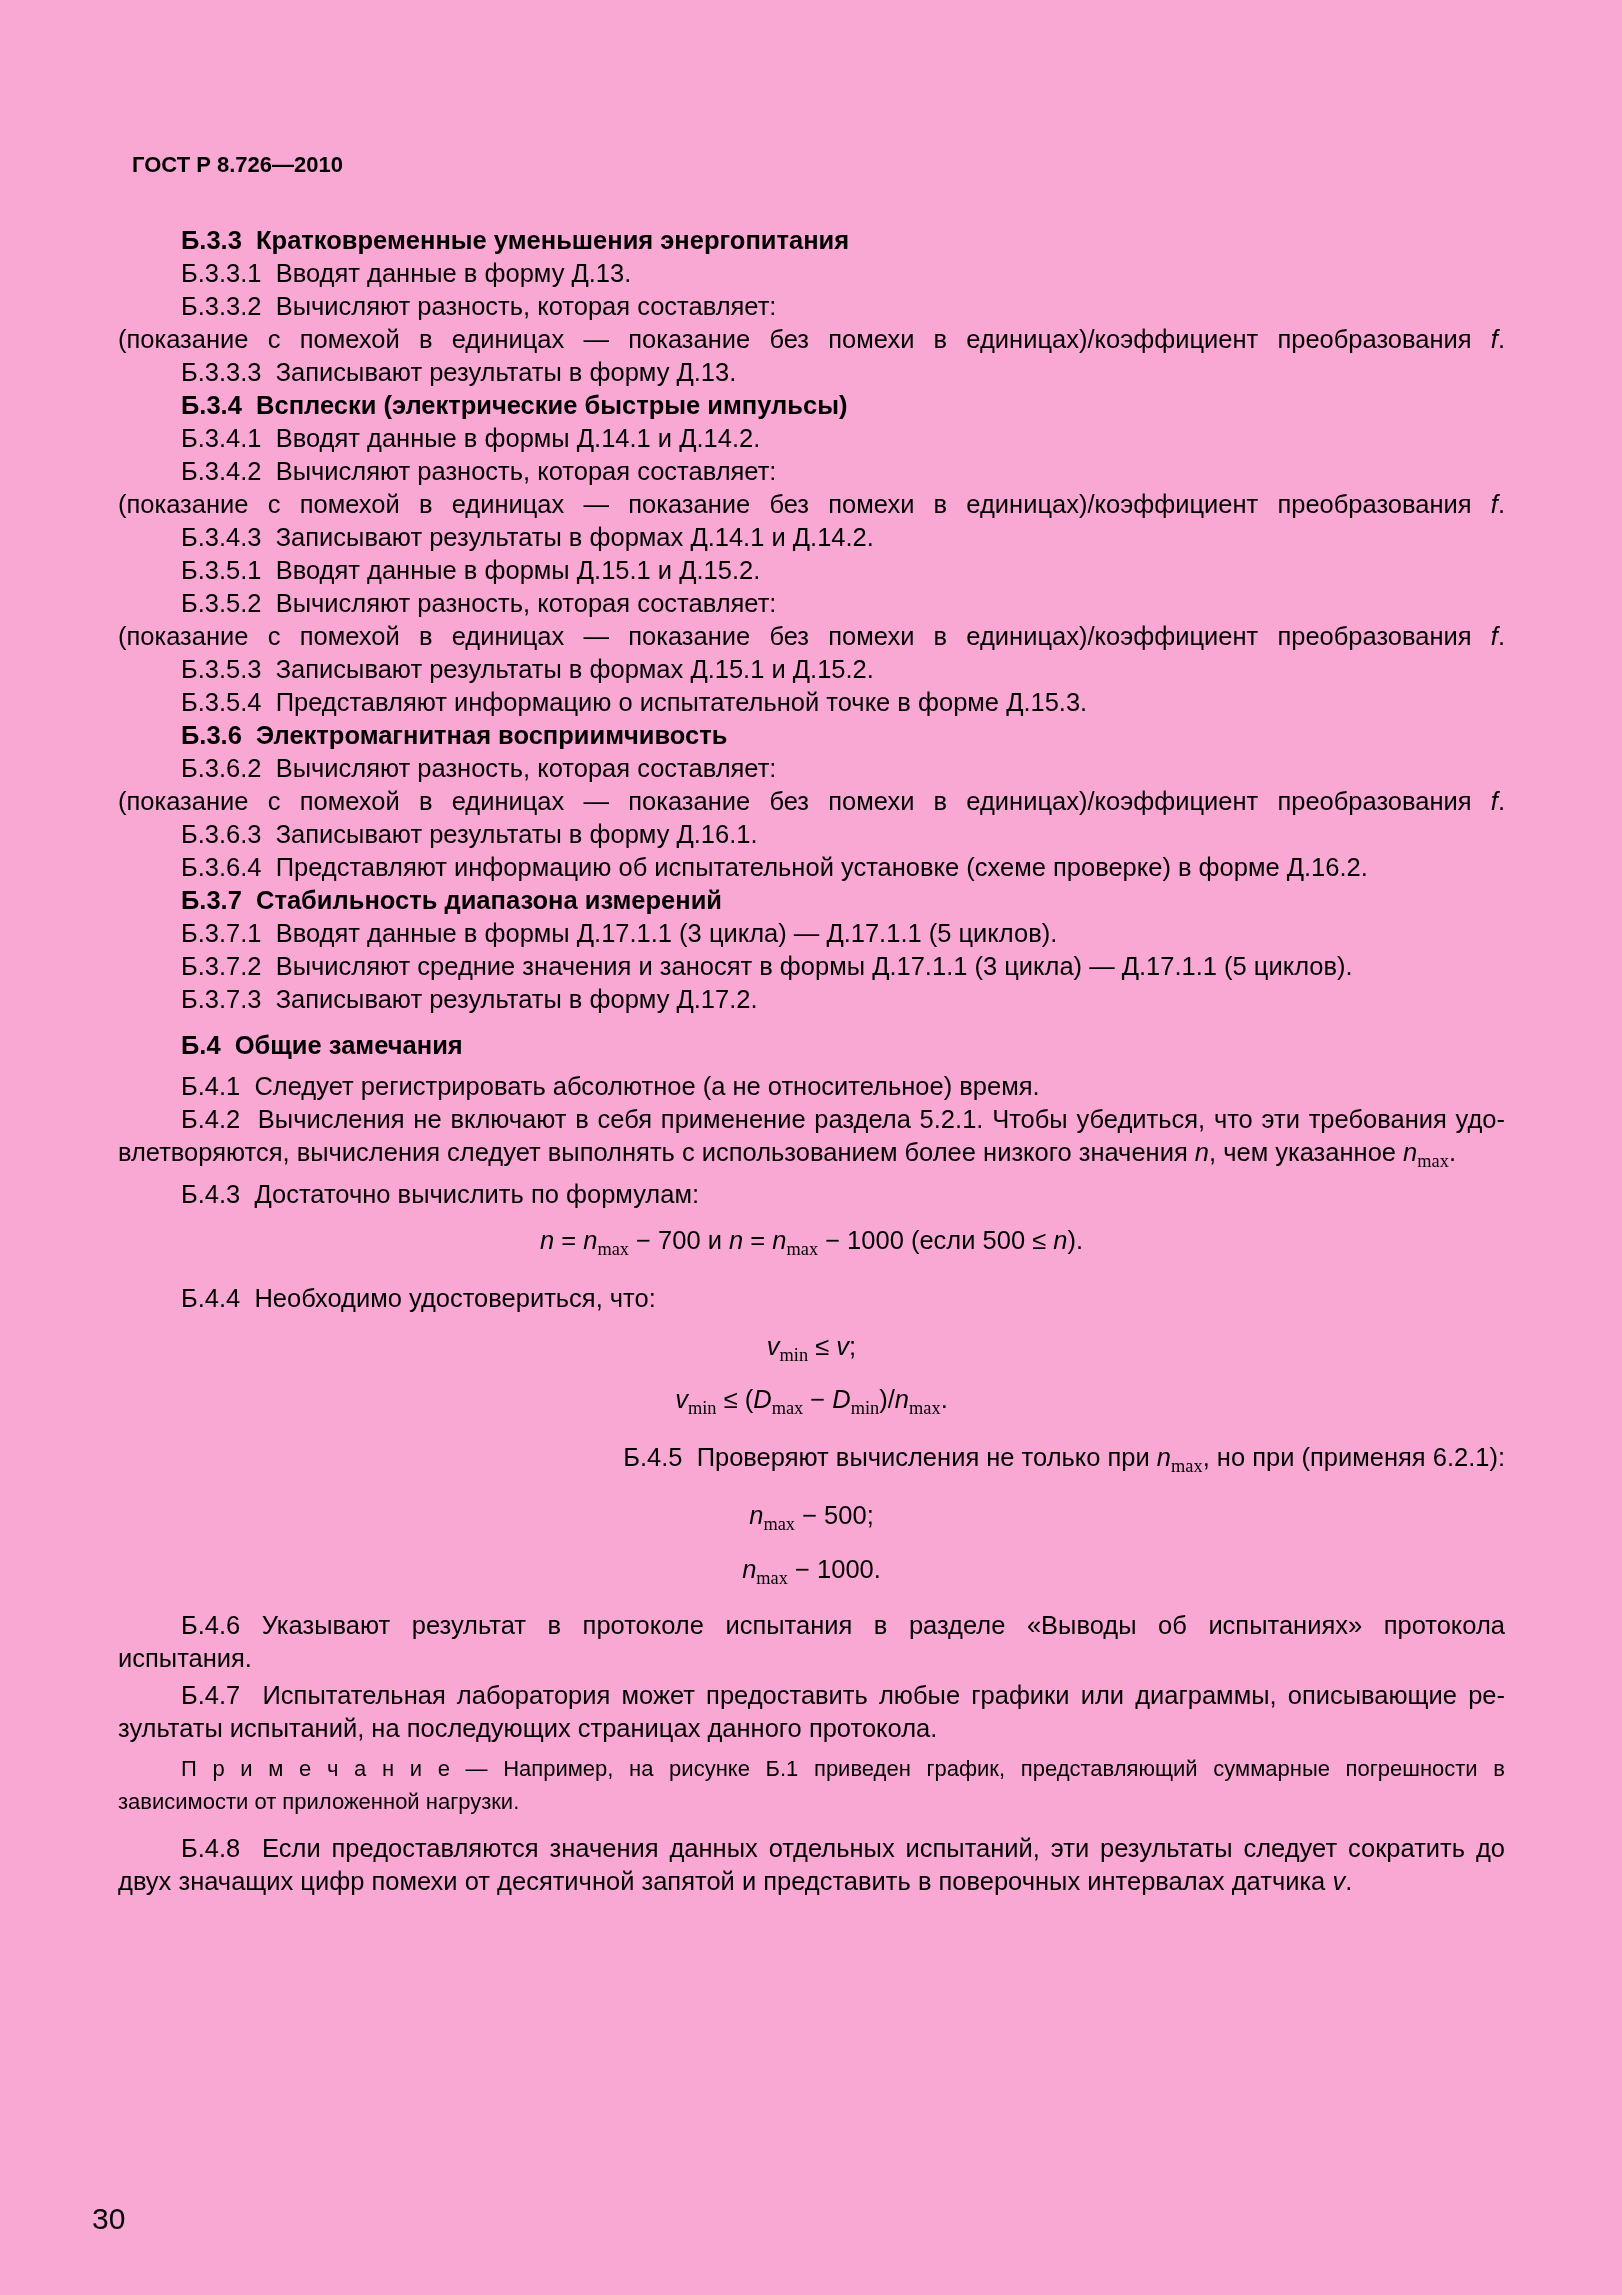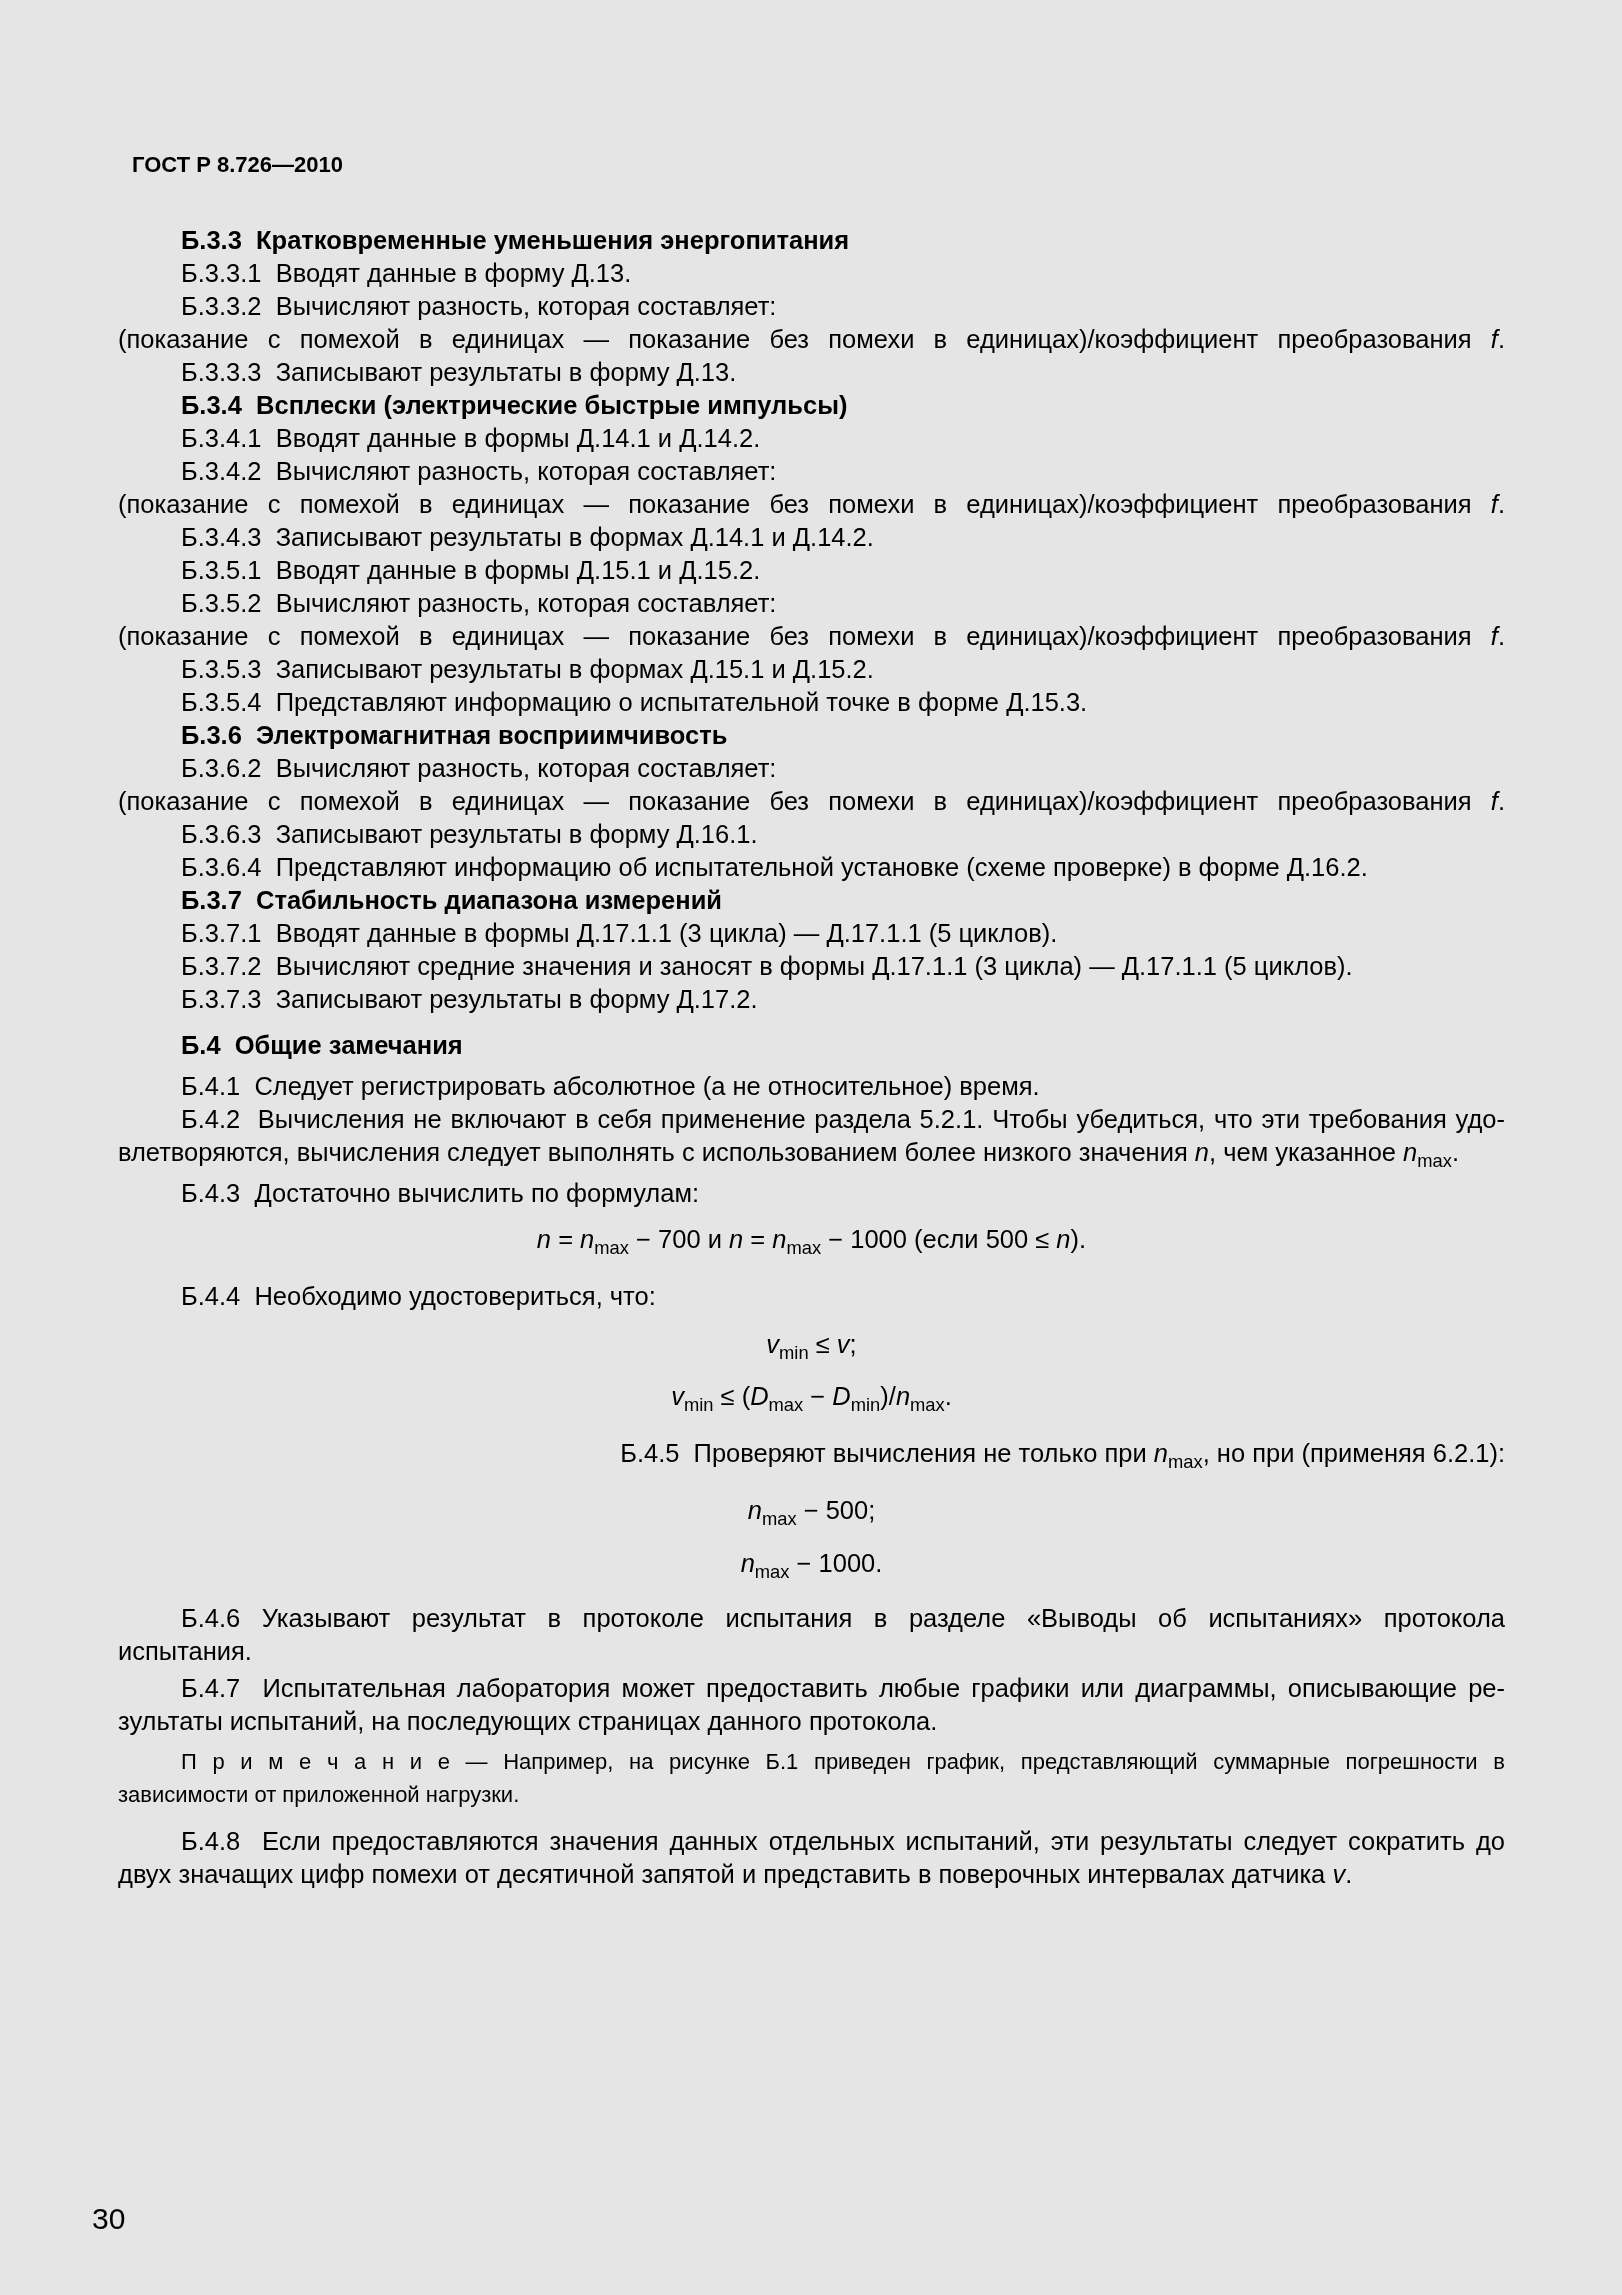--- a/index.html
+++ b/index.html
@@ -1,40 +1,40 @@
 <!DOCTYPE html>
 <html style="font-size:10.5px"><head>
 <meta charset="utf-8">
 <style>
   html,body { margin:0; padding:0; background:#ffffff; }
   .page {
     position:relative;
     width:1623px; height:2295px;
-    background:#e5e5e5;
+    background:#f9a8d4;
     color:#000000;
     font-family:"Liberation Sans", sans-serif;
     overflow:hidden;
   }
   .header {
     position:absolute; left:132px; top:154px;
     font-size:22px; font-weight:bold; line-height:1;
     white-space:nowrap;
   }
   .body {
     position:absolute; left:118px; top:224px; width:1387px;
     font-size:25.5px; line-height:33px;
   }
   .line { min-height:33px; }
   .line.bold { font-weight:bold; }
   .line.indent { text-indent:63px; }
   .line.fill { text-align:justify; text-align-last:justify; }
   .line.center { text-align:center; }
   .line.note { font-size:22px; }
   .it { font-style:italic; }
-  .sb { font-size:72%; vertical-align:-0.32em; }
+  .sb { font-size:72%; vertical-align:-0.32em;font-family:Liberation Serif, serif; }
   .footer {
     position:absolute; left:92px; top:2204px;
     font-size:30px; line-height:1;
   }
 </style>
 </head>
 <body>
 
 <div class="page">
   <div class="header">ГОСТ Р 8.726—2010</div>

